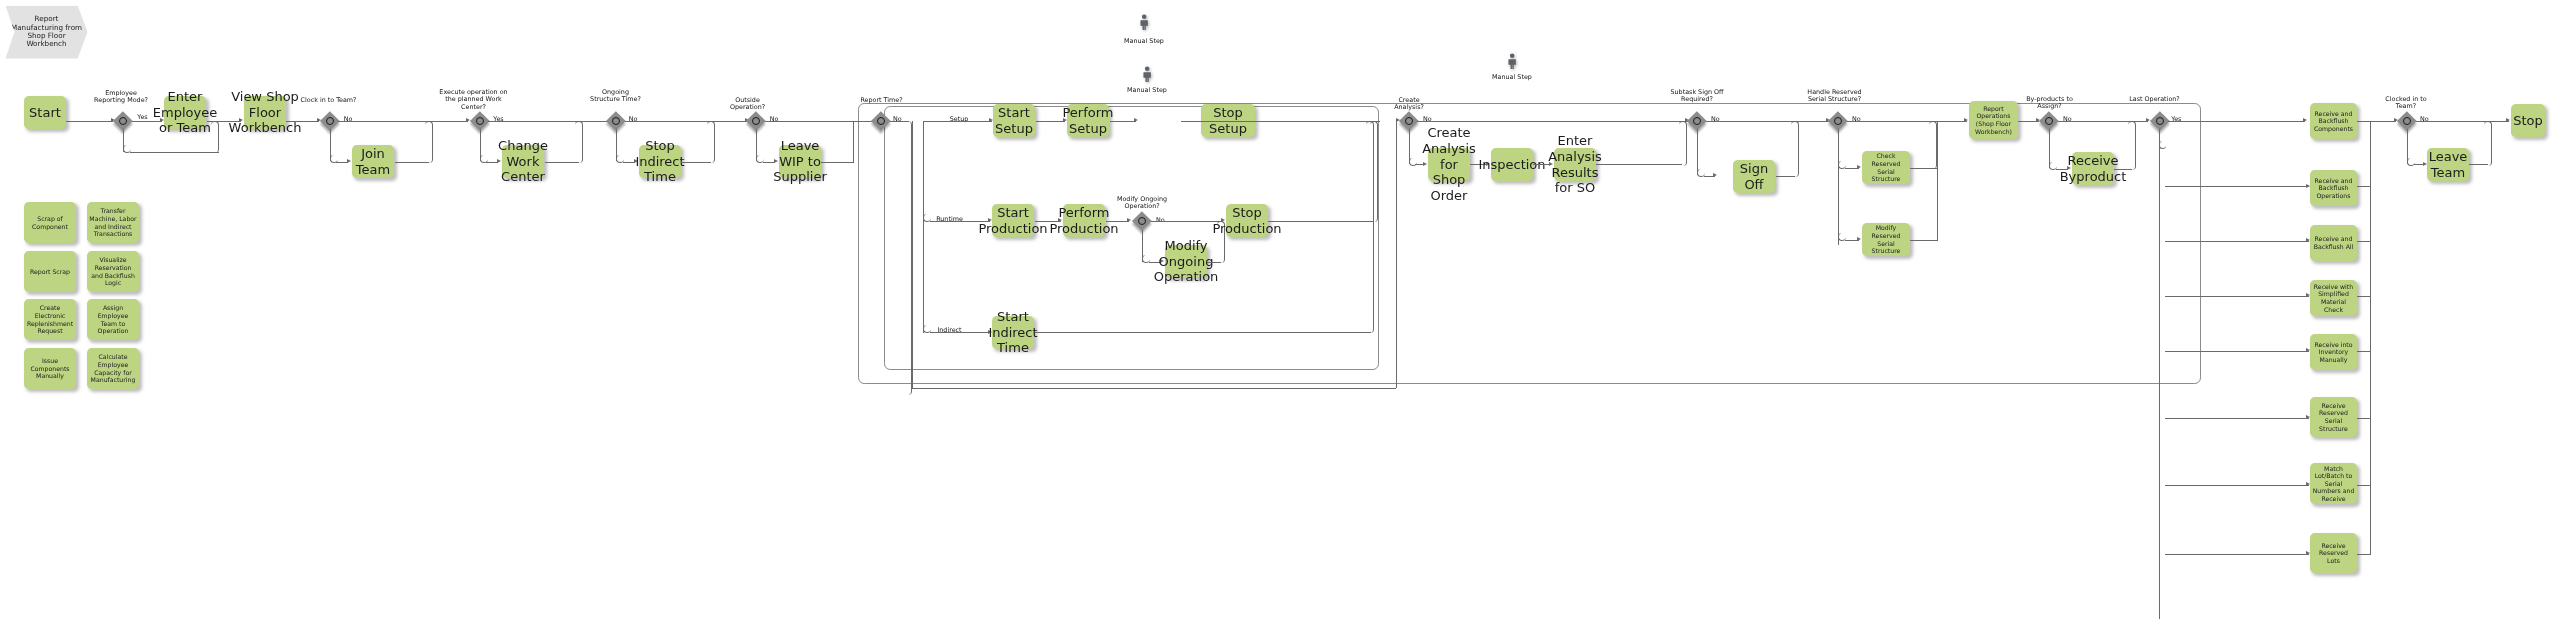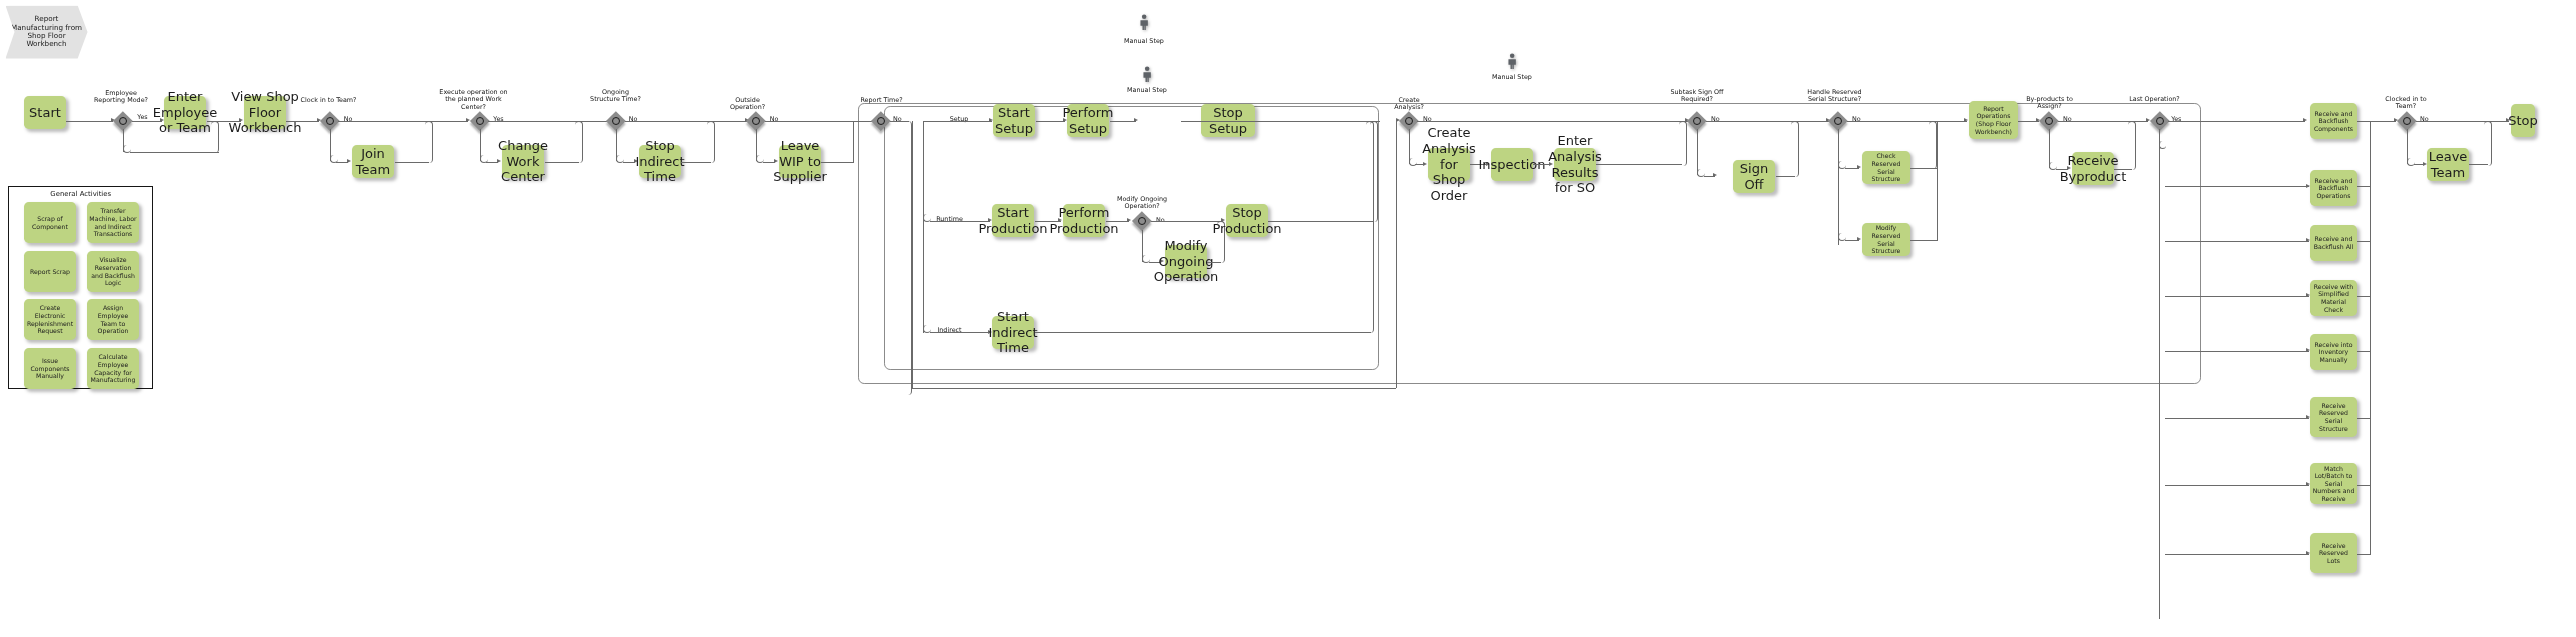--- a/index.html
+++ b/index.html
@@ -149,23 +149,20 @@
 </style>
 </head>
 <body>
 
 <div id="canvas">
 
   <div class="chevron" style="left:5.5px; top:5.5px; width:82px; height:53px;">
     <span>Report Manufacturing from Shop Floor Workbench</span>
   </div>
 
-  <div class="legend" style="left:8.2px; top:186px; width:145px; height:203px;">
-    <div class="legend-title">General Activities</div>
-  </div>
   <div class="task small" style="left:24px; top:202px; width:52px; height:41px;">
     <span>Scrap of Component</span>
     </div>
   <div class="task small" style="left:87px; top:202px; width:52px; height:41px;">
     <span>Transfer Machine, Labor and Indirect Transactions</span>
     </div>
   <div class="task small" style="left:24px; top:251px; width:52px; height:41px;">
     <span>Report Scrap</span>
     </div>
   <div class="task small" style="left:87px; top:251px; width:52px; height:41px;">
@@ -656,18 +653,18 @@
   <div class="h" style="left:2414px; top:164px; width:11px;"></div>
   <div class="arrow r" style="left:2423px; top:162px;"></div>
 
   <div class="task" style="left:2427px; top:148px; width:42px; height:33px;">
     <span>Leave Team</span>
     </div>
 
   <div class="h" style="left:2469px; top:164px; width:19px;"></div>
   <div class="elbow" style="left:2484px; top:121px; width:8.2px; height:45px; border-bottom:none; border-left:none;"></div>
 
-  <div class="task" style="left:2511px; top:104px; width:24px; height:33px;">
+  <div class="task" style="left:2511px; top:104px; width:34px; height:33px;">
     <span>Stop</span>
     </div>
 
 </div>
 
 
 </body></html>

